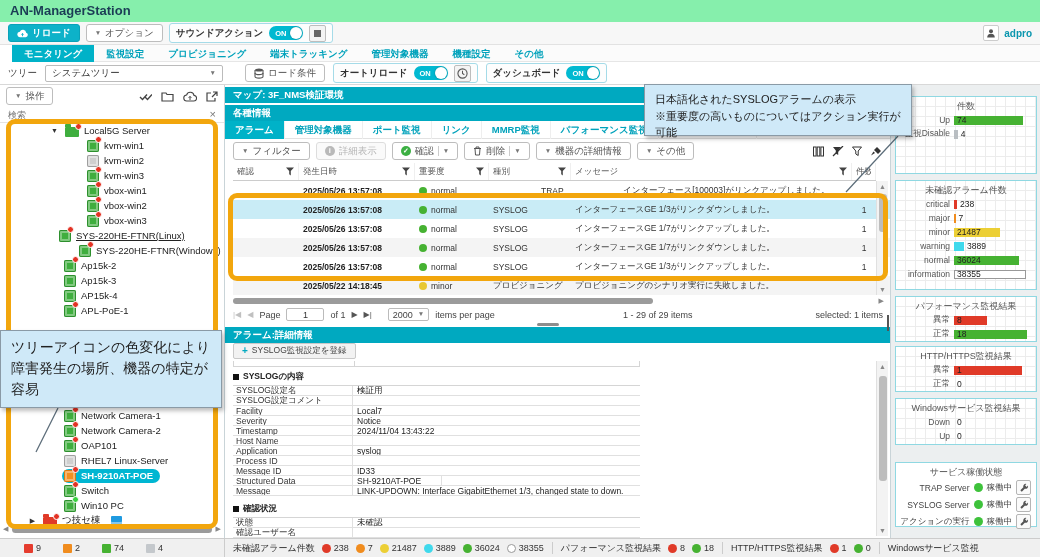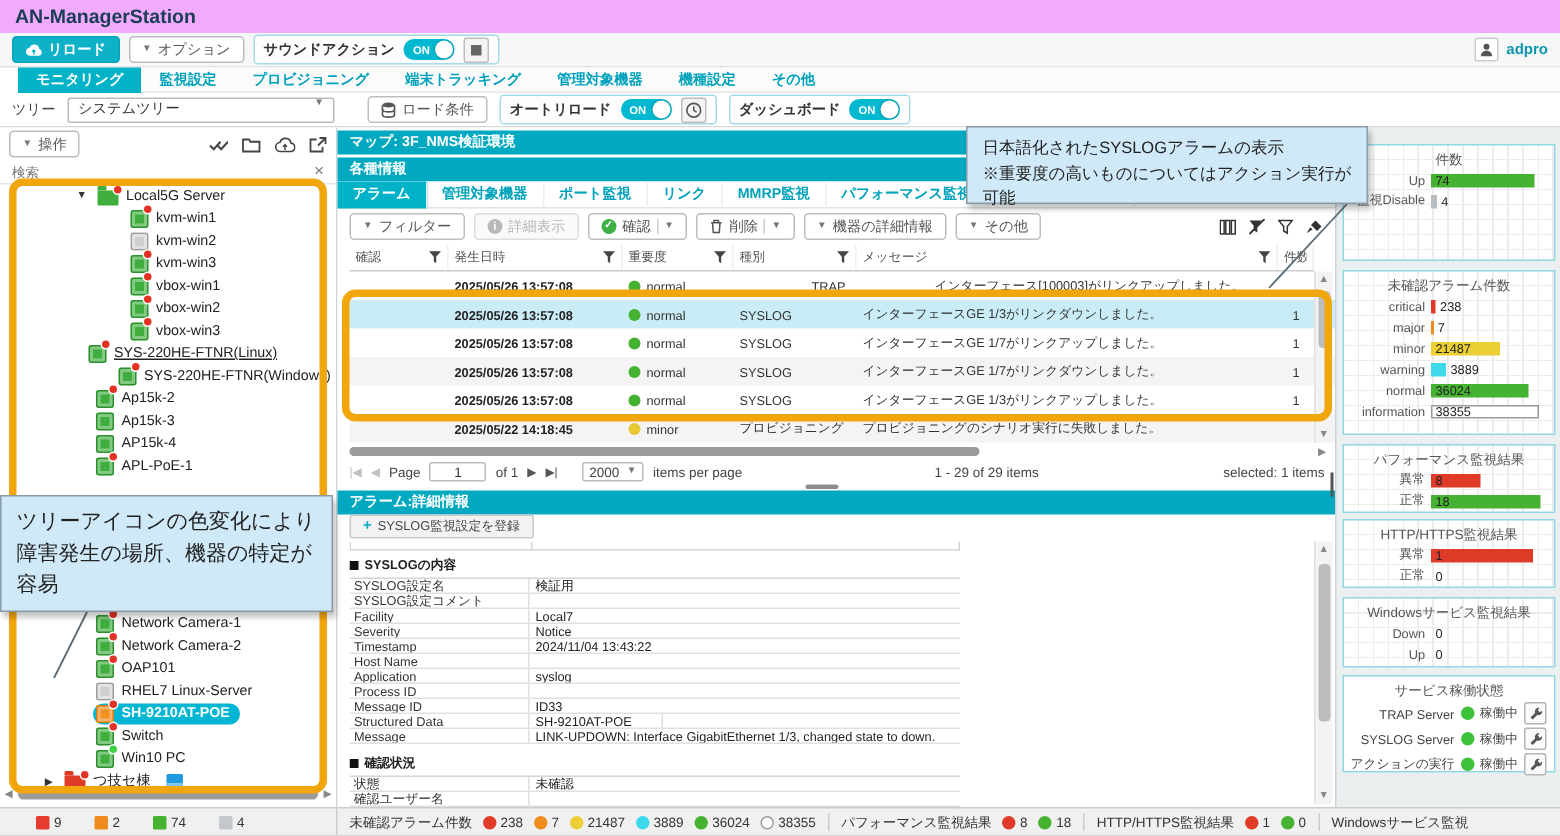--- a/index.html
+++ b/index.html
@@ -1,20 +1,20 @@
 <!DOCTYPE html>
 <html><head>
 <meta charset="utf-8">
 <style>
   *{box-sizing:border-box;margin:0;padding:0}
   body{background:#888;font-family:"Liberation Sans",sans-serif}
   #app{position:relative;width:1040px;height:557px;background:#fff;overflow:hidden;color:#333;font-family:"Liberation Sans",sans-serif}
 
   
-  .titlebar{position:absolute;left:0;top:0;width:1040px;height:22px;background:#f0abfc;color:#1b3c55;font-weight:bold;font-size:13px;line-height:22px;padding-left:10px}
+  .titlebar{position:absolute;left:0;top:0;width:1040px;height:22px;background:#86efac;color:#1b3c55;font-weight:bold;font-size:13px;line-height:22px;padding-left:10px}
   .bar2{position:absolute;left:0;top:22px;width:1040px;height:23px;background:#f7f7f7;border-bottom:1px solid #e2e2e2;display:flex;align-items:center;gap:6px;padding:0 8px}
   .btn{display:inline-flex;align-items:center;gap:4px;height:18px;padding:0 8px;background:#fff;border:1px solid #bdbdbd;border-radius:3px;font-size:9.5px;color:#555;white-space:nowrap;cursor:default}
   .btn.primary{background:#0db2c9;border-color:#0aa2b8;color:#fff;font-weight:bold}
   .btn.disabled{color:#b5b5b5;border-color:#ddd;background:#fafafa}
   .caret{font-size:6.5px;color:#777;line-height:1}
   .group{display:flex;align-items:center;gap:6px;height:20px;padding:0 6px;border:1px solid #a5dbe8;border-radius:3px;background:#fdfdfd}
   .glabel{font-size:9.5px;font-weight:bold;color:#333;white-space:nowrap}
   .toggle{position:relative;width:34px;height:14px;border-radius:7px;background:#00b9d1}
   .toggle .ontxt{position:absolute;left:6px;top:3.5px;font-size:7.5px;color:#fff;font-weight:bold;line-height:1}
   .toggle .knob{position:absolute;right:1px;top:1px;width:12px;height:12px;border-radius:50%;background:#fff;box-shadow:0 0 2px rgba(0,0,0,.35)}
@@ -22,21 +22,21 @@
   .stopsq{width:7px;height:7px;background:#666}
   .user{margin-left:auto;display:flex;align-items:center;gap:5px;color:#0a96ae;font-size:10px;font-weight:bold}
   .usericon{width:16px;height:16px;border:1px solid #ccc;background:#fff;border-radius:2px;display:flex;align-items:center;justify-content:center}
 
   .tabbar{position:absolute;left:12px;top:45px;width:1040px;height:17px;background:#fbfbfb;border-bottom:1px solid #e6e6e6;display:flex}
   .tab{height:17px;line-height:17px;padding:0 12px;font-size:9.5px;font-weight:bold;color:#00a2bb;white-space:nowrap}
   .tab.active{background:#00b2c8;color:#fff}
 
   .filterbar{position:absolute;left:0;top:62px;width:1040px;height:23px;background:#fff;border-bottom:1px solid #d8d8d8;display:flex;align-items:center;gap:8px;padding:0 8px}
   .flabel{font-size:9.5px;color:#444;white-space:nowrap}
-  .select{display:flex;align-items:flex-start;justify-content:space-between;width:178px;height:17px;border:1px solid #bbb;border-radius:2px;padding:0 6px;font-size:9.5px;color:#333;background:#fff}
+  .select{display:flex;align-items:center;justify-content:space-between;width:178px;height:17px;border:1px solid #bbb;border-radius:2px;padding:0 6px;font-size:9.5px;color:#333;background:#fff}
 
   
   .tree{position:absolute;left:0;top:85px;width:225px;height:453px;background:#fff;border-right:1px solid #c9d4d8}
   .tree-toolbar{height:22px;display:flex;align-items:center;padding:0 6px;gap:8px}
   .tree-icons{margin-left:auto;display:flex;gap:9px;align-items:center;color:#444}
   .searchrow{height:16px;border-bottom:1px solid #e4e4e4;display:flex;align-items:center;padding:0 8px}
   .searchrow input{border:none;outline:none;font-size:9px;color:#666;width:180px;font-family:"Liberation Sans",sans-serif;background:transparent}
   .searchrow .x{margin-left:auto;color:#777;font-size:11px;line-height:1}
   .tlist{position:absolute;left:0;right:1px;top:38px;bottom:14px;overflow:hidden}
   .tblock{position:absolute;left:0;right:0}
@@ -833,21 +833,21 @@
             <span class="bval" style="left: calc(0% + 3px);">0</span>
           </span>
         </div>
         <div class="brow">
           <span class="blabel">Up</span>
           <span class="btrack">
             <span class="bval" style="left: calc(0% + 3px);">0</span>
           </span>
         </div>
       </div>
-      <div class="card" style="top: 365px; height: 65px;">
+      <div class="card" style="top: 377px; height: 65px;">
         <div class="ctitle">サービス稼働状態</div>
         <div class="srow">
           <span>TRAP Server</span>
           <span class="sdot"></span>
           <span>稼働中</span>
           <span class="wrench">
             <svg width="10" height="10" viewBox="0 0 12 12">
               <path d="M10.8 3.1a3 3 0 0 1-3.9 3.7L3.3 10.4 1.6 8.7l3.6-3.6A3 3 0 0 1 8.9 1.2L7.3 2.8l1.9 1.9z" fill="#555"></path>
             </svg>
           </span>

